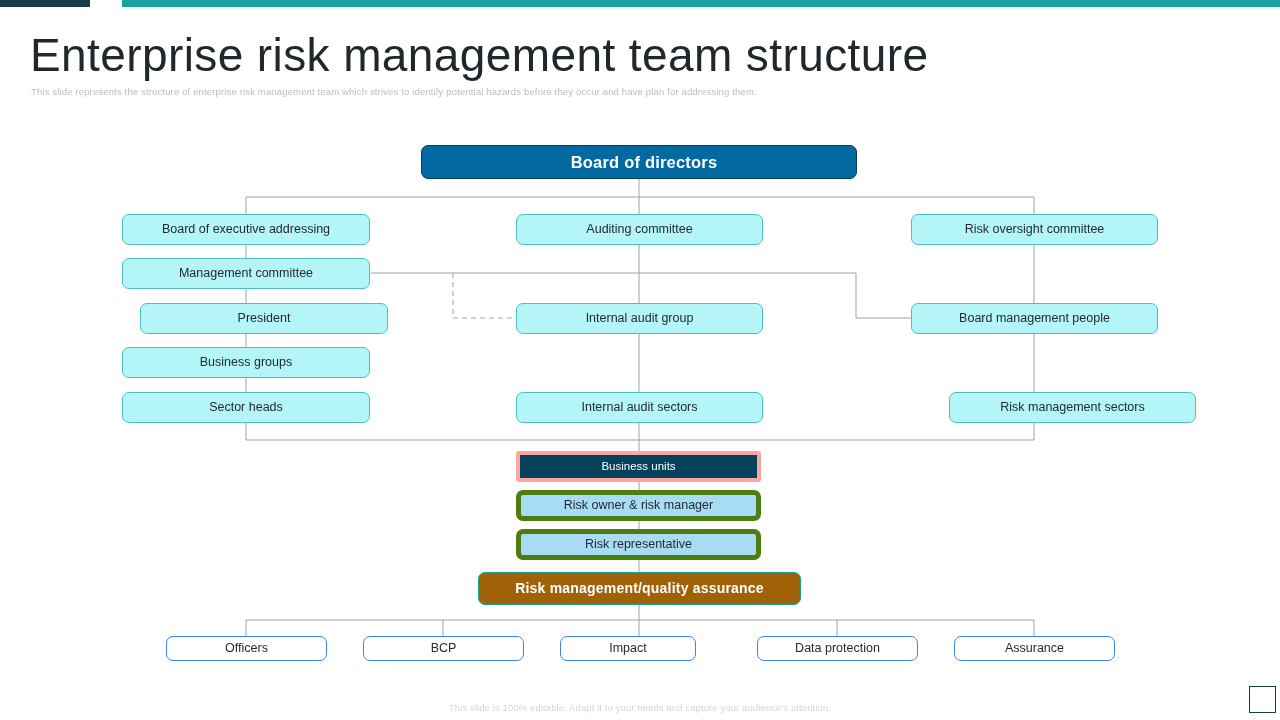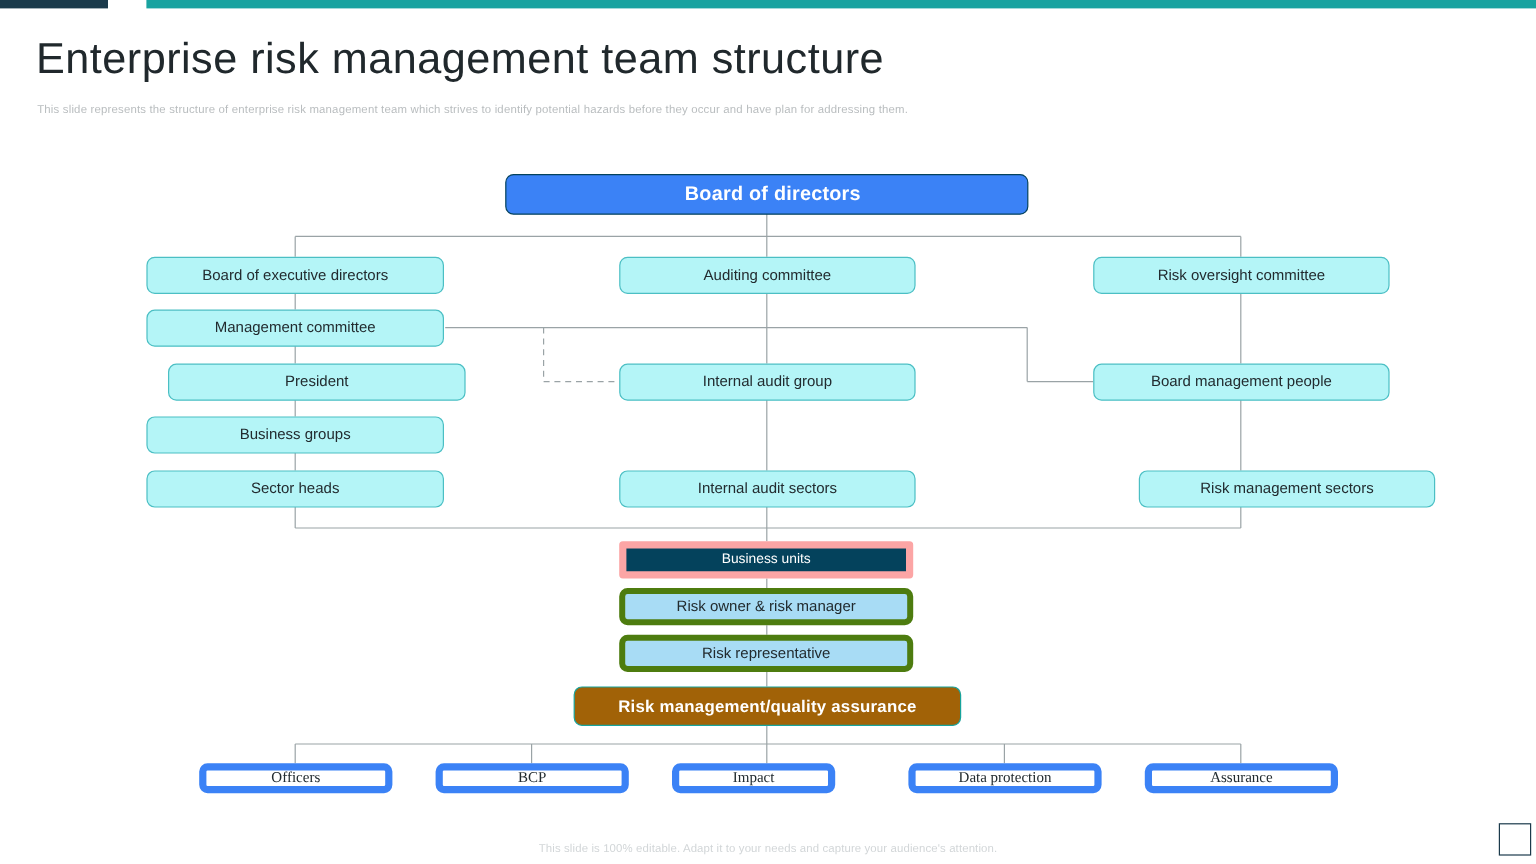--- a/index.html
+++ b/index.html
@@ -27,21 +27,21 @@
     position: absolute;
     left: 122px; top: 0;
     right: 0; height: 7px;
     background: #19a3a0;
   }
 
   
   #page-title {
     position: absolute;
     left: 30px; top: 28px;
-    font-size: 36px;
+    font-size: 46px;
     font-weight: 300;
     letter-spacing: 0.4px;
     color: #20282c;
     white-space: nowrap;
   }
   #page-subtitle {
     position: absolute;
     left: 31px; top: 86px;
     font-size: 9.5px;
     color: #b9bdbf;
@@ -94,49 +94,48 @@
     border-radius: 7px;
     padding: 0 6px;
   }
 
   .node.cyan {
     background: #b4f5f7;
     border: 1px solid #4bbfc4;
     color: #222b2f;
   }
   .node.navy {
-    background: #3b82f6;
+    background: #0369a1;
     border: 1px solid #04425c;
     color: #ffffff;
     padding-left: 16px;
   }
   .node.navy-square {
     background: #04425c;
-    border: 6px solid #fca5a5;
+    border: 4px solid #fca5a5;
     color: #ffffff;
     border-radius: 3px;
   }
   .node.lightblue {
     background: #a8dcf5;
     border: 5px solid #4d7c0f;
     color: #222b2f;
   }
   .node.teal {
     background: #a16207;
     border: 1px solid #17a39c;
     color: #ffffff;
     font-weight: bold;
     font-size: 14px;
     letter-spacing: 0.2px;
   }
   .node.outline {
     background: #ffffff;
-    border: 6px solid #3b82f6;
-    color: #222b2f;
-    font-family: Liberation Serif, serif;
+    border: 1px solid #3b82f6;
+    color: #222b2f;
   }
   .node.title-node {
     font-size: 16.5px;
     font-weight: bold;
     letter-spacing: 0.2px;
   }
   .node.small-node {
     font-size: 11.5px;
   }
 </style>
@@ -198,21 +197,21 @@
       <line x1="246" y1="620" x2="246" y2="636"></line>
       <line x1="443" y1="620" x2="443" y2="636"></line>
       <line x1="639" y1="620" x2="639" y2="636"></line>
       <line x1="837" y1="620" x2="837" y2="636"></line>
       <line x1="1034" y1="620" x2="1034" y2="636"></line>
     </g>
   </svg>
 
   <div class="node navy title-node" style="left:421px; top:145px; width:436px; height:34px;">Board of directors</div>
 
-  <div class="node cyan" style="left:122px; top:214px; width:248px; height:31px;">Board of executive directors</div>
+  <div class="node cyan" style="left:122px; top:214px; width:248px; height:31px;">Board of executive addressing</div>
   <div class="node cyan" style="left:516px; top:214px; width:247px; height:31px;">Auditing committee</div>
   <div class="node cyan" style="left:911px; top:214px; width:247px; height:31px;">Risk oversight committee</div>
 
   <div class="node cyan" style="left:122px; top:258px; width:248px; height:31px;">Management committee</div>
   <div class="node cyan" style="left:140px; top:303px; width:248px; height:31px;">President</div>
   <div class="node cyan" style="left:122px; top:347px; width:248px; height:31px;">Business groups</div>
   <div class="node cyan" style="left:122px; top:392px; width:248px; height:31px;">Sector heads</div>
 
   <div class="node cyan" style="left:516px; top:303px; width:247px; height:31px;">Internal audit group</div>
   <div class="node cyan" style="left:516px; top:392px; width:247px; height:31px;">Internal audit sectors</div>

